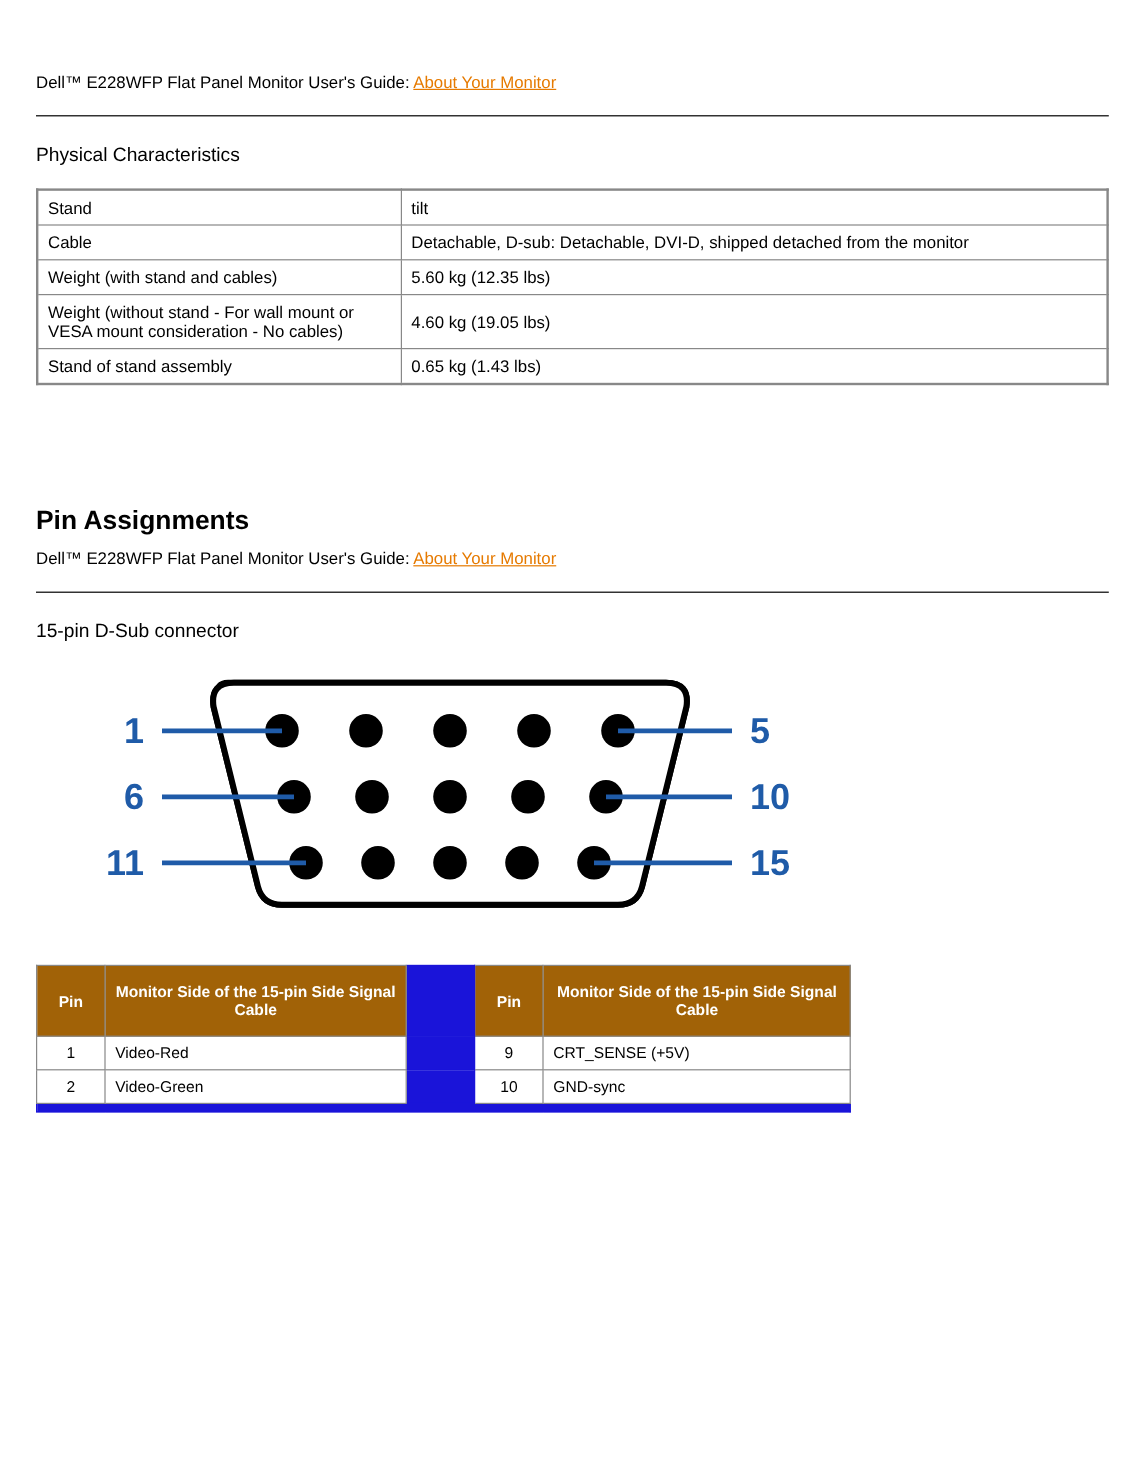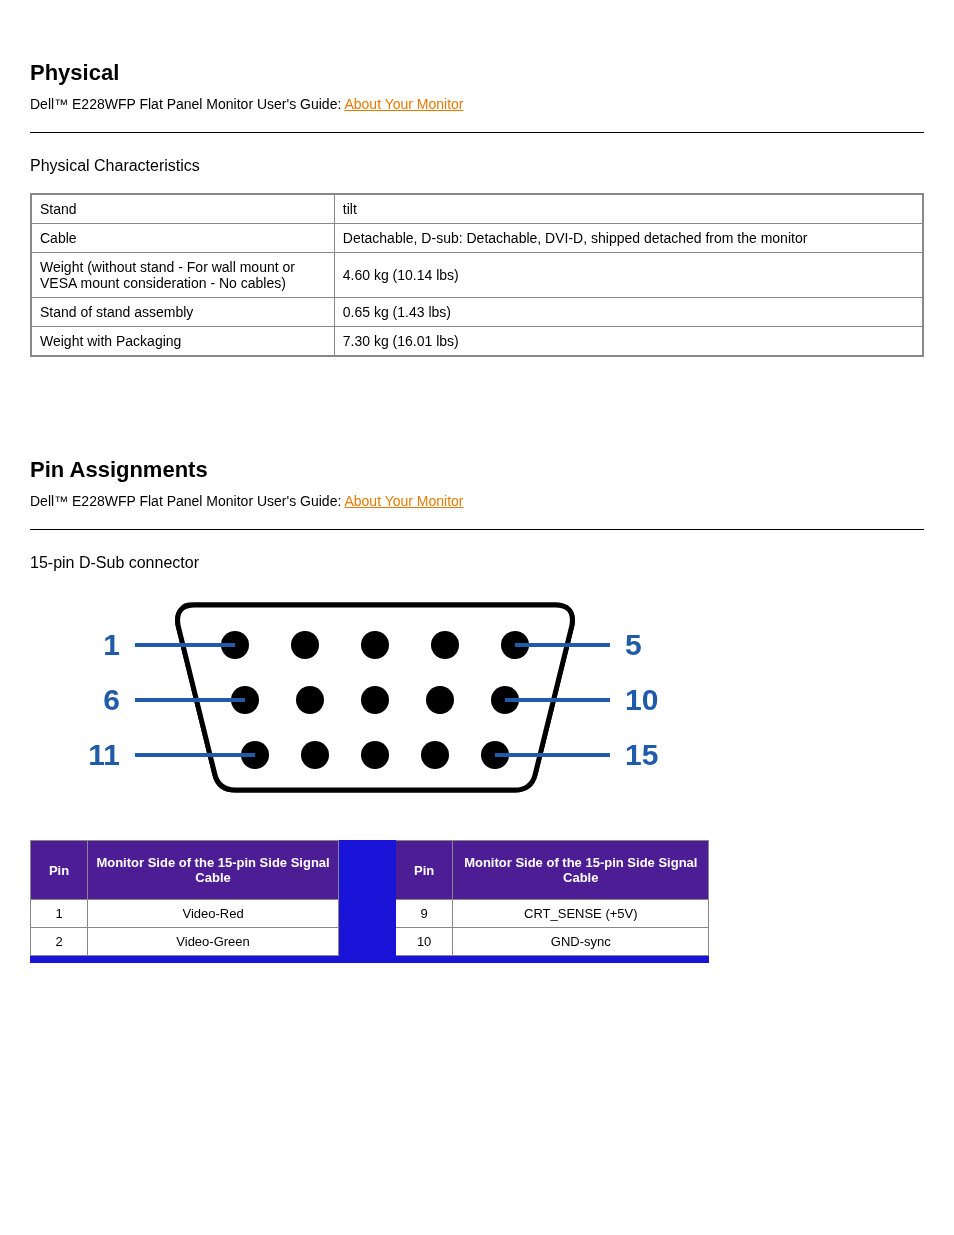--- a/index.html
+++ b/index.html
@@ -57,31 +57,31 @@
   .connector-svg {
     display: block;
   }
   table.pin-table {
     border-collapse: collapse;
     width: 76%;
     margin-top: 10px;
     font-size: 13px;
   }
   table.pin-table th {
-    background: #4c1d95;
+    background: #a16207;
     color: #fff;
     font-weight: bold;
     padding: 14px 6px;
     border: 1px solid #888;
     text-align: center;
   }
   table.pin-table td {
     border: 1px solid #888;
     padding: 6px 8px;
-    text-align: center;
+    text-align: left;
     background: #fff;
   }
   table.pin-table td.pin-num {
     text-align: center;
     width: 40px;
   }
   table.pin-table .sep-col {
     background: #1a14d9;
     border: 1px solid #1a14d9;
     width: 40px;
@@ -90,48 +90,47 @@
   table.pin-table tbody tr:nth-child(2) .sep-col,
   table.pin-table tbody tr:nth-child(3) .sep-col {
     border-left: 1px solid #1a14d9;
     border-right: 1px solid #1a14d9;
   }
 </style>
 </head>
 <body>
 
 <div>
-  <h1 class="doc-title">Physical</h1>
   <div class="breadcrumb">
     <span>Dell™ E228WFP Flat Panel Monitor User's Guide: </span><a href="#" class="orange">About Your Monitor</a>
   </div>
   <hr class="sep">
   <div class="section-heading">Physical Characteristics</div>
 
   <table class="spec-table">
     <tbody>
       <tr>
         <td>Stand</td>
         <td>tilt</td>
       </tr>
       <tr>
         <td>Cable</td>
         <td>Detachable, D-sub: Detachable, DVI-D, shipped detached from the monitor</td>
       </tr>
       <tr>
+        <td>Weight (with stand and cables)</td>
+        <td>5.60 kg (12.35 lbs)</td>
+      </tr>
+      <tr>
         <td>Weight (without stand - For wall mount or VESA mount consideration - No cables)</td>
-        <td>4.60 kg (10.14 lbs)</td>
+        <td>4.60 kg (19.05 lbs)</td>
       </tr>
       <tr>
         <td>Stand of stand assembly</td>
         <td>0.65 kg (1.43 lbs)</td>
-      </tr>
-      <tr>
-        <td>Weight with Packaging</td>
-        <td>7.30 kg (16.01 lbs)</td>
       </tr>
     </tbody>
   </table>
 </div>
 
 <div class="spacer-big"></div>
 
 <div>
   <h1 class="doc-title">Pin Assignments</h1>
   <div class="breadcrumb">

